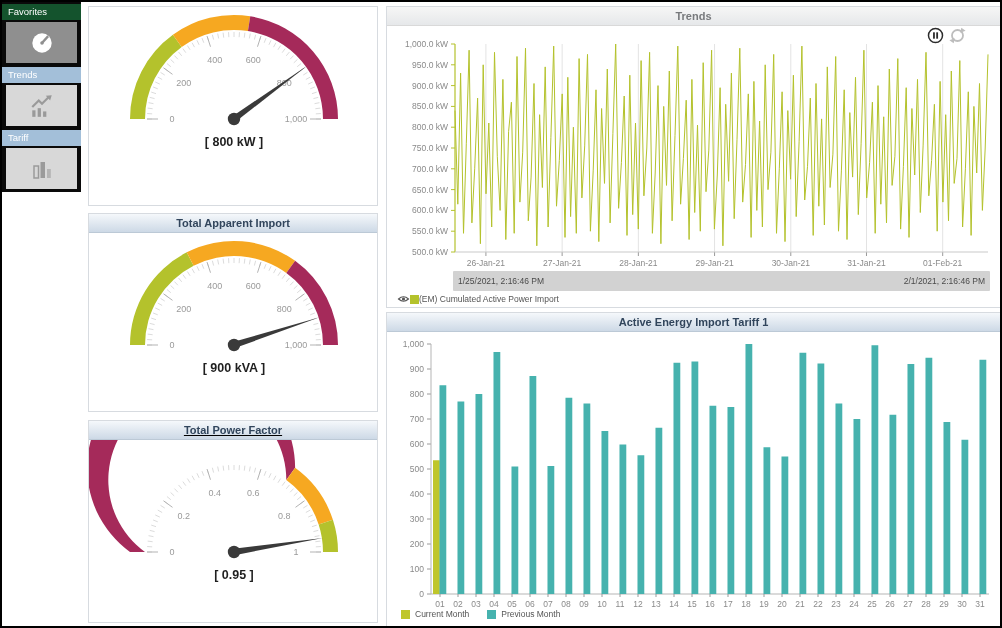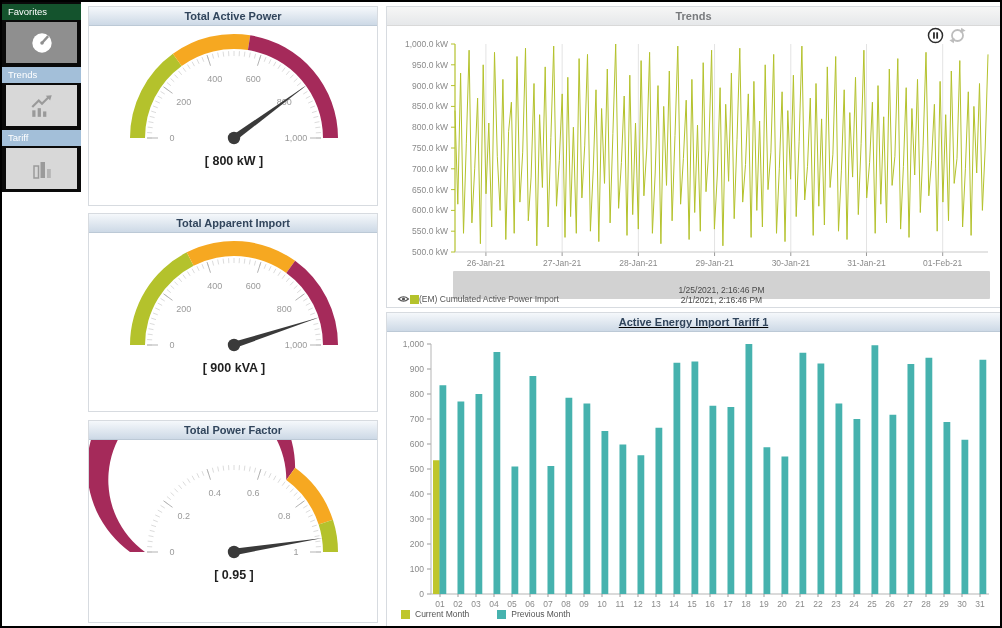--- a/index.html
+++ b/index.html
@@ -12,30 +12,30 @@
   .sb-tile{margin:2px 4px 4px 4px;height:41px;display:flex;align-items:center;justify-content:center;}
   .sb-tile--active{background:#8f8f8f;}
   .sb-tile--idle{background:#d8d8d8;}
   
   .panel{position:absolute;background:#fff;border:1px solid #d7dbe0;box-sizing:border-box;}
   .panel-header{height:18px;line-height:18px;text-align:center;font-size:11px;font-weight:bold;color:#31455c;
     background:linear-gradient(#f5f8fb,#cdd9e6);border-bottom:1px solid #bcc9d6;}
   .panel-header--gray{color:#77797c;background:linear-gradient(#f6f6f6,#e6e8ea);border-bottom:1px solid #d9d9d9;}
   .p-gauge1{left:86px;top:4px;width:290px;height:200px;}
   .p-gauge2{left:86px;top:211px;width:290px;height:199px;}
-  .p-gauge3{left:86px;top:418px;width:290px;height:203px;}
+  .p-gauge3{left:86px;top:418px;width:290px;height:203px;text-decoration:underline;}
   .p-trends{left:384px;top:4px;width:615px;height:302px;}
-  .p-bars{left:384px;top:310px;width:615px;height:315px;text-decoration:underline;}
+  .p-bars{left:384px;top:310px;width:615px;height:315px;}
   .toolbar{position:absolute;top:20px;right:34px;display:flex;gap:5px;}
   .toolbar svg{display:block;cursor:pointer;}
-  .scrollbar{position:absolute;left:66px;right:10px;top:264px;height:27px;background:#d2d2d2;border-radius:1px;
-    display:flex;justify-content:space-between;align-items:center;font-size:8.5px;color:#4a4a4a;padding:14px 5px;box-sizing:border-box;cursor:pointer;flex-direction:column;}
+  .scrollbar{position:absolute;left:66px;right:10px;top:264px;height:20px;background:#d2d2d2;border-radius:1px;
+    display:flex;justify-content:space-between;align-items:center;font-size:8.5px;color:#4a4a4a;padding:4px 5px;box-sizing:border-box;cursor:pointer;}
   .trend-legend{position:absolute;left:10px;top:287px;display:flex;align-items:center;font-size:8.5px;color:#555;cursor:pointer;}
   .legend-swatch{width:9px;height:9px;display:inline-block;}
-  .bars-legend{position:absolute;left:14px;top:296px;display:flex;align-items:center;gap:28px;font-size:8.5px;color:#555;}
+  .bars-legend{position:absolute;left:14px;top:296px;display:flex;align-items:center;gap:18px;font-size:8.5px;color:#555;}
   .bars-legend .item{display:flex;align-items:center;gap:5px;cursor:pointer;}
   .gauge-box{width:290px;height:152px;}
   .chart-box{display:block;}
 </style>
 </head>
 <body>
 
 <div class="window">
 
   <nav class="sidebar">
@@ -61,21 +61,20 @@
     <div class="sb-tile sb-tile--idle">
       <svg width="24" height="24" viewBox="0 0 24 22">
         <rect x="4" y="8" width="4.5" height="12" fill="none" stroke="#9a9a9a" stroke-width="1.5"></rect>
         <rect x="10.5" y="4" width="4.5" height="16" fill="#9a9a9a"></rect>
         <rect x="17" y="11" width="3.8" height="9" fill="#b4b4b4"></rect>
       </svg>
     </div>
   </nav>
 
   <section class="panel p-gauge1">
-    <header class="panel-header">Total Active Power</header>
     <div class="gauge-box"><svg width="290" height="152" viewBox="0 0 290 152">
           <path d="M41 111.99999999999999 A104 104 0 0 1 83.8703337615828 27.862232585005472 L92.68711254596991 39.997487500629674 A89 89 0 0 0 56 111.99999999999999 Z" fill="#b4c22c"></path>
           <path d="M83.8703337615828 27.862232585005472 A104 104 0 0 1 161.26918436418404 9.280412578105683 L158.92266738858058 24.095737687032752 A89 89 0 0 0 92.68711254596991 39.997487500629674 Z" fill="#f6a821"></path>
           <path d="M161.26918436418404 9.280412578105683 A104 104 0 0 1 249 112 L234 112 A89 89 0 0 0 158.92266738858058 24.095737687032752 Z" fill="#a52a5a"></path>
           <line x1="58" y1="111.99999999999999" x2="63" y2="111.99999999999999" stroke="#dcdcdc" stroke-width="1"></line>
           <line x1="58.17167462674037" y1="106.53722480094972" x2="63.16180826888173" y2="106.85117739859629" stroke="#dcdcdc" stroke-width="1"></line>
           <line x1="58.68602098564044" y1="101.09600867990551" x2="63.64659449221283" y2="101.72267484772703" stroke="#dcdcdc" stroke-width="1"></line>
           <line x1="59.541009186604086" y1="95.69782563104192" x2="64.45244544024753" y2="96.63473220397054" stroke="#dcdcdc" stroke-width="1"></line>
           <line x1="60.7332649818091" y1="90.36397981665763" x2="65.57618078745224" y2="91.60742925248191" stroke="#dcdcdc" stroke-width="1"></line>
           <line x1="62.25808308232165" y1="85.11552148937957" x2="67.01336566379742" y2="86.6606064612543" stroke="#dcdcdc" stroke-width="1"></line>

